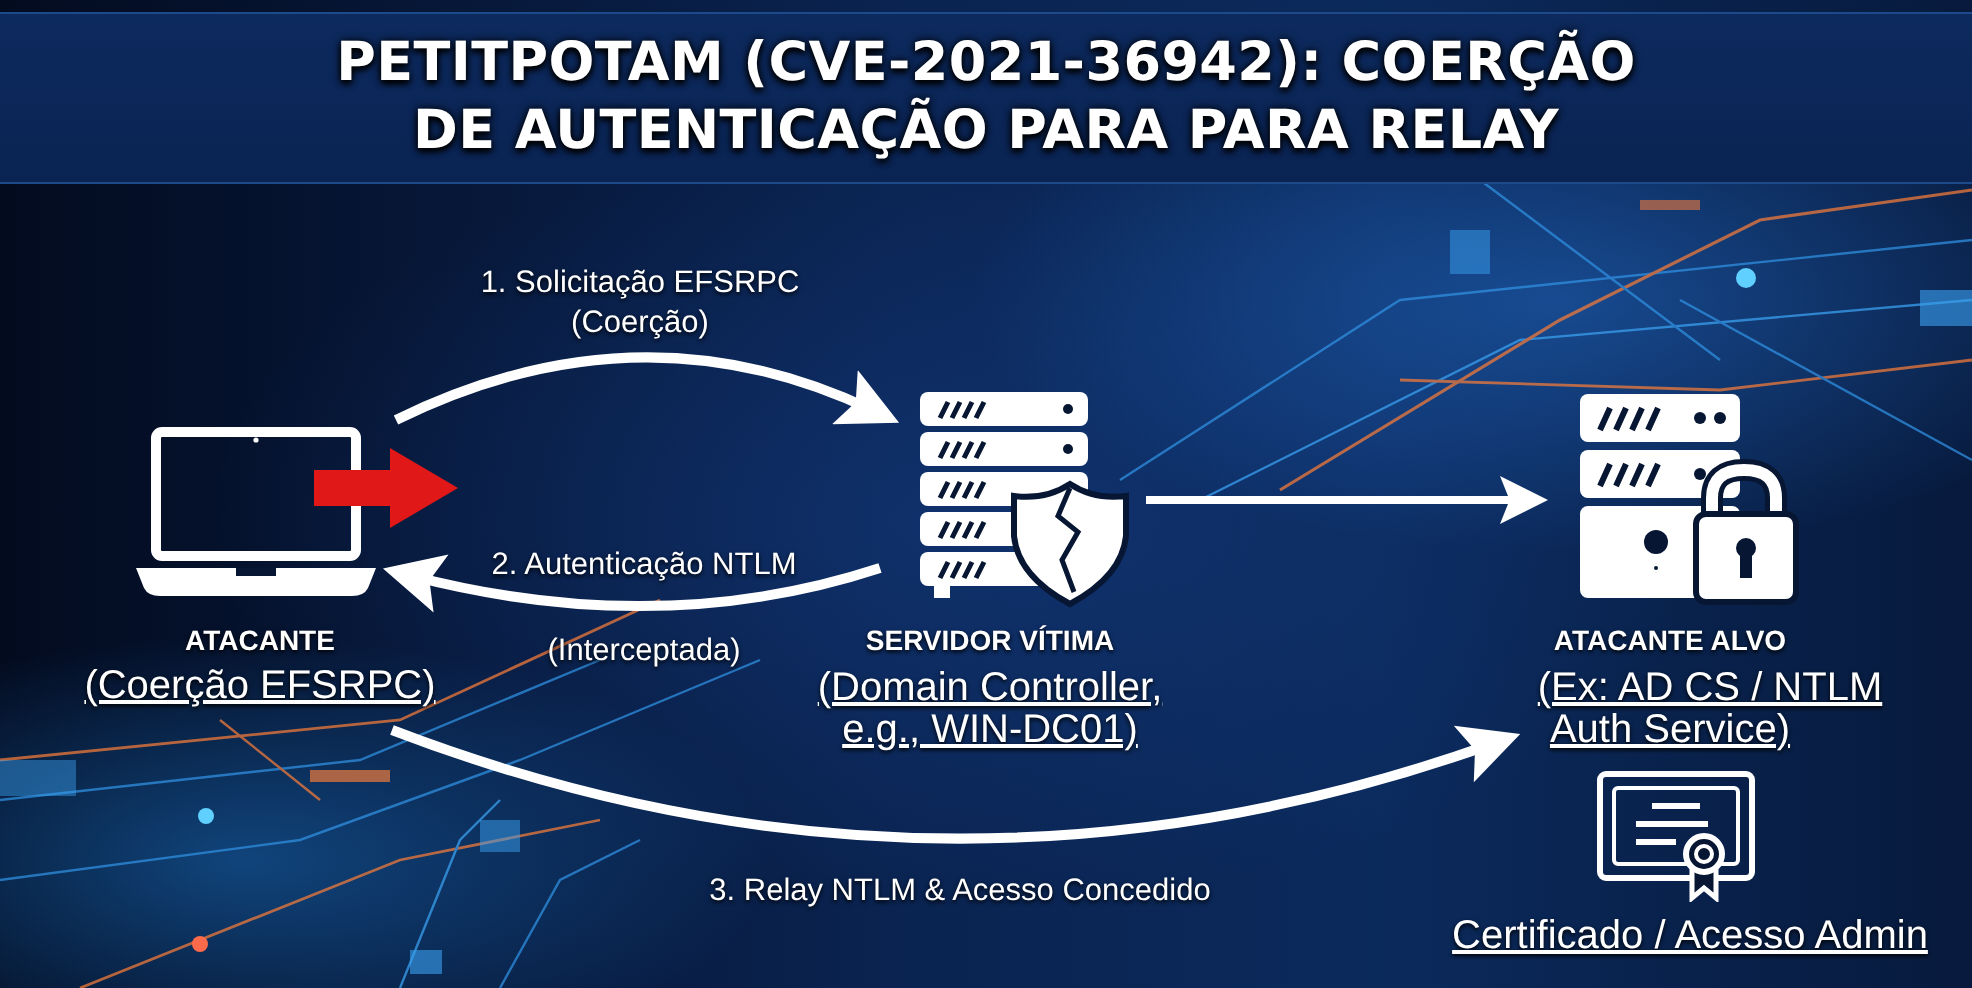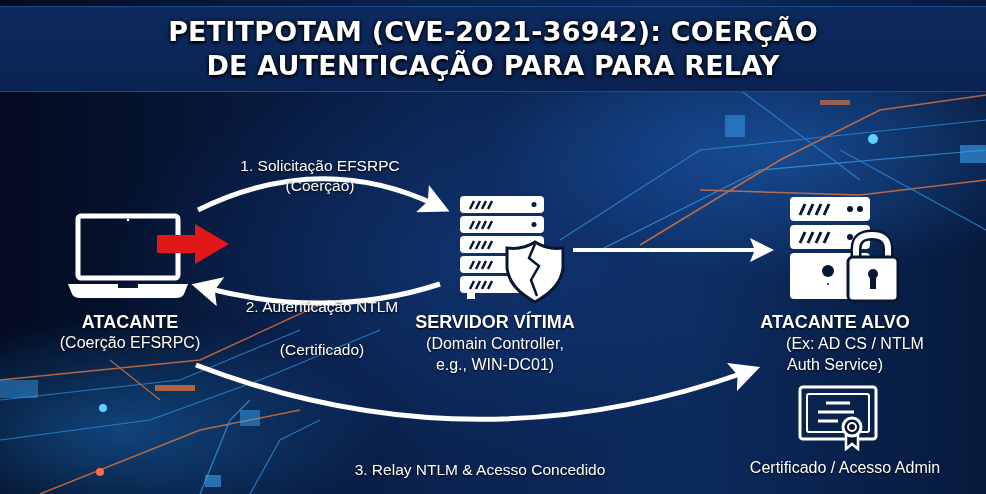--- a/index.html
+++ b/index.html
@@ -25,23 +25,23 @@
   }
   .title-line {
     position: absolute; left: 0; width: 986px; text-align: center;
     font-family: "DejaVu Sans", sans-serif; font-weight: bold;
     font-size: 27px; letter-spacing: 0.2px;
     text-shadow: 0 2px 3px #000, 0 0 4px #000;
   }
   .t1 { top: 16px; text-align: center; }
   .t2 { top: 50px; }
   .label { position: absolute; text-align: center; text-shadow: 0 1px 2px #000; }
-  .node-name { font-weight: bold; font-size: 18px; }
-  .node-sub { font-size: 16px; line-height: 20px; }
-  .edge-label { font-size: 15.5px; line-height: 20px; margin-top: 24px; }
+  .node-name { font-weight: bold; font-size: 14px; }
+  .node-sub { font-size: 20px; line-height: 20px; text-decoration: underline; }
+  .edge-label { font-size: 15.5px; line-height: 20px; }
   .icon { position: absolute; }
 </style>
 </head>
 <body>
 
 <div class="bg">
   <svg width="986" height="494" viewBox="0 0 986 494">
     <g stroke-width="1.2" fill="none" opacity="0.75">
       <path d="M560 240 L700 150 L986 120" stroke="#2f8fe0"></path>
       <path d="M600 250 L760 170 L986 150" stroke="#3aa0f0"></path>
@@ -104,21 +104,21 @@
 </svg>
 <svg class="icon" style="left:157px;top:224px" width="72" height="40" viewBox="0 0 72 40">
   <path d="M0 11 L38 11 L38 0 L72 20 L38 40 L38 29 L0 29 Z" fill="#e01818"></path>
 </svg>
 <div class="label node-name" style="left:40px;top:312px;width:180px">ATACANTE</div>
 <div class="label node-sub" style="left:30px;top:333px;width:200px">(Coerção EFSRPC)</div>
 
 <div class="label edge-label" style="left:200px;top:132px;width:240px">1. Solicitação EFSRPC</div>
 <div class="label edge-label" style="left:200px;top:152px;width:240px">(Coerção)</div>
 <div class="label edge-label" style="left:222px;top:273px;width:200px">2. Autenticação NTLM</div>
-<div class="label edge-label" style="left:222px;top:316px;width:200px">(Certificado)</div>
+<div class="label edge-label" style="left:222px;top:316px;width:200px">(Interceptada)</div>
 <div class="label edge-label" style="left:300px;top:436px;width:360px">3. Relay NTLM &amp; Acesso Concedido</div>
 
 <svg class="icon" style="left:455px;top:196px" width="110" height="110" viewBox="0 0 110 110">
   <g fill="#fff">
     <rect x="5" y="0" width="84" height="17" rx="4"></rect>
     <rect x="5" y="20" width="84" height="17" rx="4"></rect>
     <rect x="5" y="40" width="84" height="17" rx="4"></rect>
     <rect x="5" y="60" width="84" height="17" rx="4"></rect>
     <rect x="5" y="80" width="84" height="17" rx="4"></rect>
     <rect x="12" y="97" width="8" height="6"></rect>

